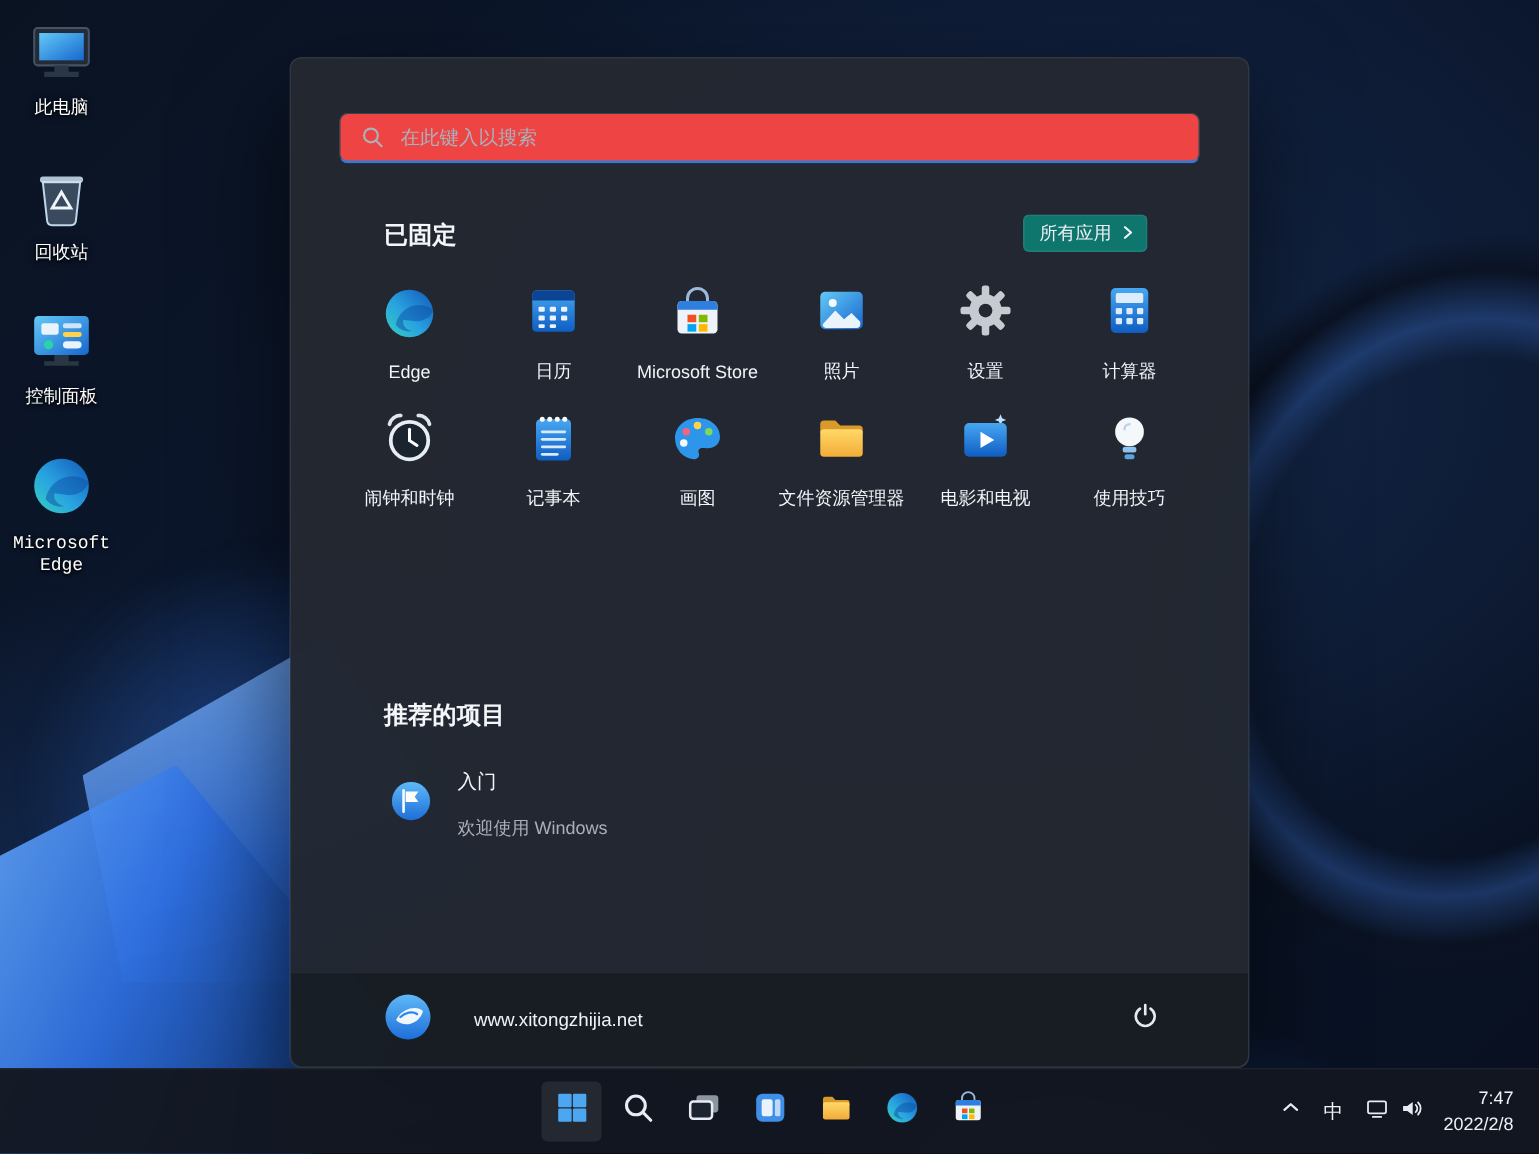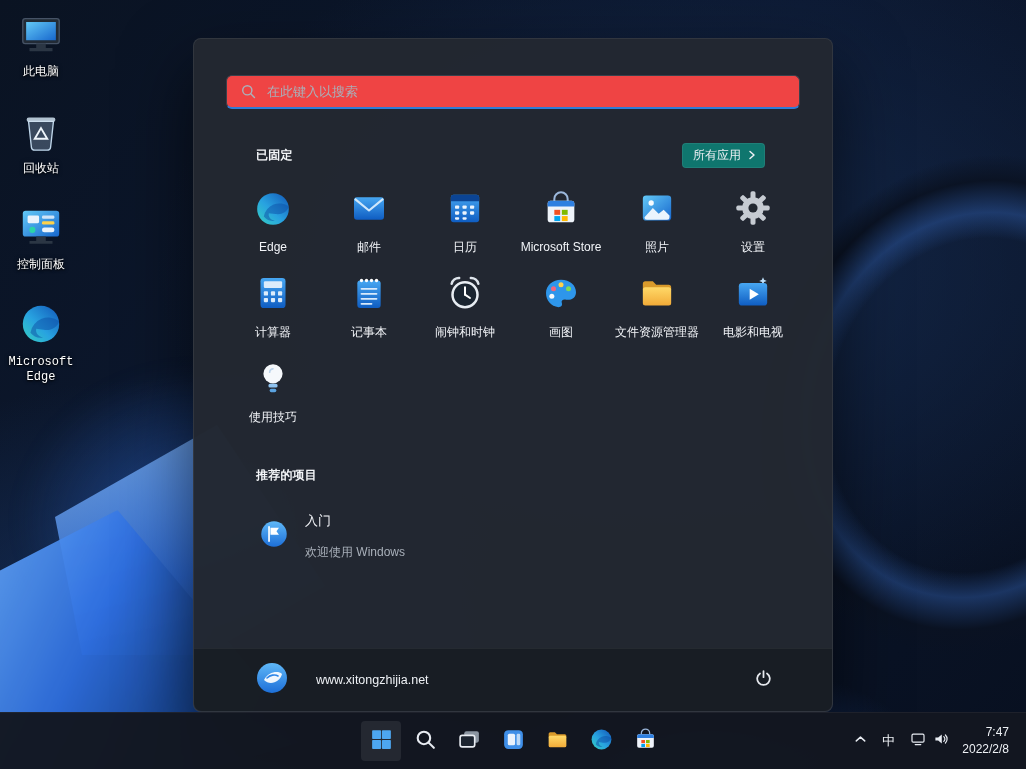--- a/index.html
+++ b/index.html
@@ -40,21 +40,21 @@
   
   .start-menu { position:absolute; left:193px; top:38px; width:640px; height:674px;
     background:rgba(35,40,49,.985); border:1px solid rgba(255,255,255,.07); border-radius:8px;
     box-shadow:0 30px 70px rgba(0,0,0,.6); }
   .search-wrap { position:absolute; left:32px; right:32px; top:36px; height:34px; }
   .search-input { width:100%; height:100%; background:#ef4444; border:1px solid #3a414c;
     border-bottom:2px solid #2f7cd6; border-radius:6px; color:#e8ecf2; font-size:13px;
     padding:0 12px 0 40px; outline:none; font-family:inherit; }
   .search-input::placeholder { color:#a9b0ba; }
   .search-glyph { position:absolute; left:14px; top:8px; width:17px; height:17px; }
-  .sec-header { position:absolute; font-size:12px; font-weight:700; color:#f4f6f9; letter-spacing:.2px; }
+  .sec-header { position:absolute; font-size:16px; font-weight:700; color:#f4f6f9; letter-spacing:.2px; }
   .pinned-header { left:62px; top:108px; }
   .rec-header { left:62px; top:428px; }
   .all-apps { position:absolute; right:67px; top:104px; height:25px; padding:0 7px 0 10px;
     display:flex; align-items:center; gap:6px; background:#0f766e; border:1px solid rgba(255,255,255,.07);
     border-radius:4px; color:#eef1f5; font-size:12px; cursor:default; }
   .all-apps svg { width:10px; height:10px; }
   .apps-grid { position:absolute; left:31px; top:140px; width:578px; display:grid;
     grid-template-columns:repeat(6, 96px); grid-auto-rows:85px; }
   .tile { display:flex; flex-direction:column; align-items:center; justify-content:center; gap:7px;
     border-radius:4px; cursor:default; }
@@ -203,27 +203,20 @@
     <div class="apps-grid">
 
       <div class="tile">
         <span><svg viewBox="0 0 48 48">
               <circle cx="24" cy="24" r="19" fill="url(#gEdge)"></circle>
               <path d="M13 33 A19 19 0 0 1 43 21 C41 28 34 31 27 30 L19 29 C18 33 21 37 26 38 C21 39 16 37 13 33 Z" fill="#0c4da6" opacity=".5"></path>
             </svg></span>
         <span class="tile-label">Edge</span>
       </div>
 
-      <div class="tile">
-        <span><svg viewBox="0 0 48 48">
-              <rect x="6" y="11" width="36" height="27" rx="3.5" fill="url(#gBlue)"></rect>
-              <path d="M7 13 L24 27 L41 13" fill="none" stroke="#cfe7fb" stroke-width="2.6" stroke-linejoin="round"></path>
-            </svg></span>
-        <span class="tile-label">邮件</span>
-      </div>
 
       <div class="tile">
         <span><svg viewBox="0 0 48 48">
               <rect x="7" y="8" width="34" height="33" rx="3.5" fill="url(#gBlue)"></rect>
               <path d="M7 16 h34 v-4.5 a3.5 3.5 0 0 0 -3.5 -3.5 h-27 a3.5 3.5 0 0 0 -3.5 3.5 Z" fill="#0b4494"></path>
               <g fill="#eaf3fd">
                 <rect x="12" y="21" width="5" height="4" rx="1"></rect>
                 <rect x="21" y="21" width="5" height="4" rx="1"></rect>
                 <rect x="30" y="21" width="5" height="4" rx="1"></rect>
                 <rect x="12" y="28" width="5" height="4" rx="1"></rect>
@@ -283,20 +276,31 @@
               <g fill="#dcecfb">
                 <rect x="13" y="22" width="5" height="5" rx="1"></rect>
                 <rect x="21.5" y="22" width="5" height="5" rx="1"></rect>
                 <rect x="30" y="22" width="5" height="5" rx="1"></rect>
                 <rect x="13" y="30" width="5" height="5" rx="1"></rect>
                 <rect x="21.5" y="30" width="5" height="5" rx="1"></rect>
                 <rect x="30" y="30" width="5" height="5" rx="1"></rect>
               </g>
             </svg></span>
         <span class="tile-label">计算器</span>
+      </div>
+
+      <div class="tile">
+        <span><svg viewBox="0 0 48 48">
+              <path d="M8 13 a9 9 0 0 1 9 -7" stroke="#dfe5ec" stroke-width="3" fill="none" stroke-linecap="round"></path>
+              <path d="M40 13 a9 9 0 0 0 -9 -7" stroke="#dfe5ec" stroke-width="3" fill="none" stroke-linecap="round"></path>
+              <circle cx="24" cy="26" r="15" fill="#1a2430" stroke="#e8edf3" stroke-width="3"></circle>
+              <path d="M24 26 V17" stroke="#fff" stroke-width="2.4" stroke-linecap="round"></path>
+              <path d="M24 26 L30 30" stroke="#fff" stroke-width="2.4" stroke-linecap="round"></path>
+            </svg></span>
+        <span class="tile-label">闹钟和时钟</span>
       </div>
 
       <div class="tile">
         <span><svg viewBox="0 0 48 48">
               <rect x="10" y="9" width="28" height="33" rx="3.5" fill="url(#gBlue)"></rect>
               <g fill="#fff">
                 <circle cx="15" cy="9" r="2"></circle>
                 <circle cx="21" cy="9" r="2"></circle>
                 <circle cx="27" cy="9" r="2"></circle>
                 <circle cx="33" cy="9" r="2"></circle>
@@ -306,31 +310,20 @@
                 <path d="M15 25 H33"></path>
                 <path d="M15 31 H33"></path>
                 <path d="M15 37 H27"></path>
               </g>
             </svg></span>
         <span class="tile-label">记事本</span>
       </div>
 
       <div class="tile">
         <span><svg viewBox="0 0 48 48">
-              <path d="M8 13 a9 9 0 0 1 9 -7" stroke="#dfe5ec" stroke-width="3" fill="none" stroke-linecap="round"></path>
-              <path d="M40 13 a9 9 0 0 0 -9 -7" stroke="#dfe5ec" stroke-width="3" fill="none" stroke-linecap="round"></path>
-              <circle cx="24" cy="26" r="15" fill="#1a2430" stroke="#e8edf3" stroke-width="3"></circle>
-              <path d="M24 26 V17" stroke="#fff" stroke-width="2.4" stroke-linecap="round"></path>
-              <path d="M24 26 L30 30" stroke="#fff" stroke-width="2.4" stroke-linecap="round"></path>
-            </svg></span>
-        <span class="tile-label">闹钟和时钟</span>
-      </div>
-
-      <div class="tile">
-        <span><svg viewBox="0 0 48 48">
               <path d="M24 8 C35 8 42 15 42 23 C42 30 36 33 30 32 C26 31.5 24 33 25 36 C26 39 24 41 21 41 C12 40 6 33 6 24 C6 15 14 8 24 8 Z" fill="#2e96ea"></path>
               <circle cx="15" cy="19" r="3" fill="#f4647c"></circle>
               <circle cx="24" cy="14" r="3" fill="#ffd24a"></circle>
               <circle cx="33" cy="19" r="3" fill="#7ed957"></circle>
               <circle cx="13" cy="28" r="3" fill="#f7f9fc"></circle>
             </svg></span>
         <span class="tile-label">画图</span>
       </div>
 
       <div class="tile">

